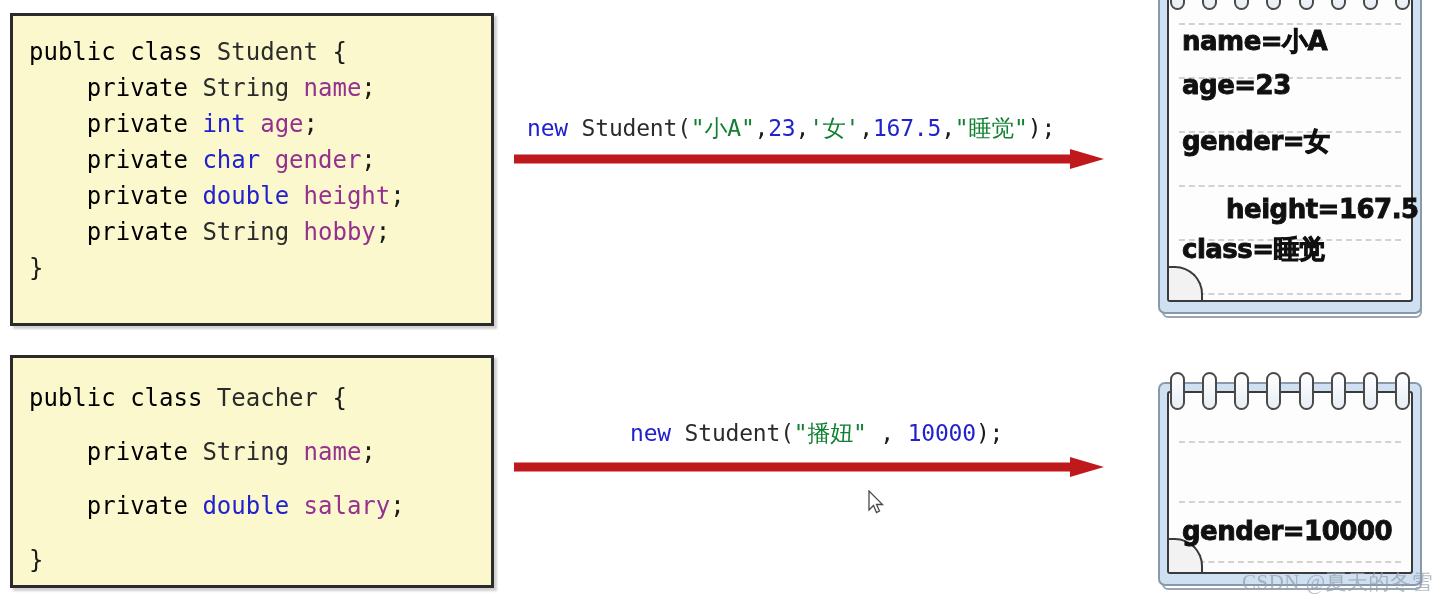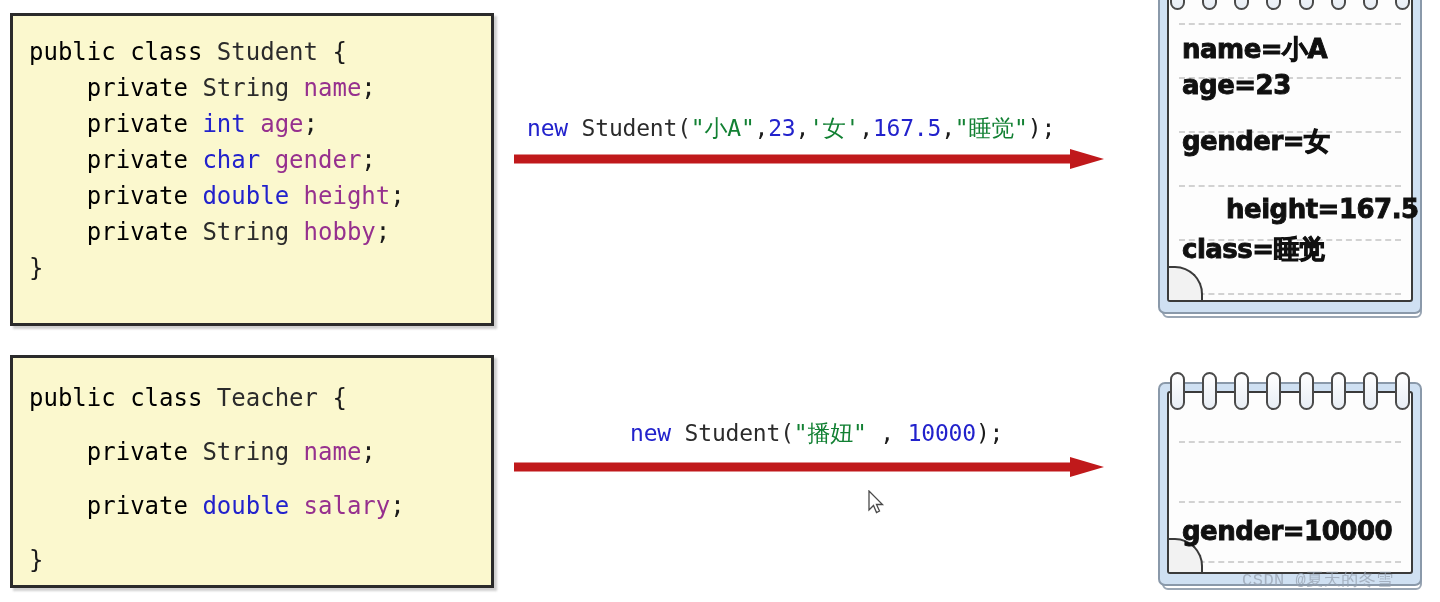--- a/index.html
+++ b/index.html
@@ -158,22 +158,22 @@
   #mouse-cursor {
     position: absolute;
     left: 868px; top: 490px;
     width: 18px; height: 26px;
   }
 
   
   #watermark {
     position: absolute;
     left: 1242px; top: 568px;
-    font-family: Liberation Mono, monospace;
-    font-size: 17px;
+    font-family: Liberation Serif, serif;
+    font-size: 21px;
     color: rgba(150,160,175,0.75);
     letter-spacing: 0.5px;
     white-space: nowrap;
   }
 </style>
 </head>
 <body>
 
 <div class="code-box" id="student-code-box"><span class="code-line"><span class="kw">public</span><span class="punct"> </span><span class="kw">class</span><span class="punct"> </span><span class="type">Student</span><span class="punct"> {</span></span><span class="code-line"><span class="punct">    </span><span class="kw">private</span><span class="punct"> </span><span class="type">String</span><span class="punct"> </span><span class="fld">name</span><span class="punct">;</span></span><span class="code-line"><span class="punct">    </span><span class="kw">private</span><span class="punct"> </span><span class="typekw">int</span><span class="punct"> </span><span class="fld">age</span><span class="punct">;</span></span><span class="code-line"><span class="punct">    </span><span class="kw">private</span><span class="punct"> </span><span class="typekw">char</span><span class="punct"> </span><span class="fld">gender</span><span class="punct">;</span></span><span class="code-line"><span class="punct">    </span><span class="kw">private</span><span class="punct"> </span><span class="typekw">double</span><span class="punct"> </span><span class="fld">height</span><span class="punct">;</span></span><span class="code-line"><span class="punct">    </span><span class="kw">private</span><span class="punct"> </span><span class="type">String</span><span class="punct"> </span><span class="fld">hobby</span><span class="punct">;</span></span><span class="code-line"><span class="punct">}</span></span></div>
 
@@ -214,21 +214,21 @@
       <span class="np-ring"></span>
       <span class="np-ring"></span>
       <span class="np-ring"></span>
       <span class="np-ring"></span>
       <span class="np-ring"></span>
       <span class="np-ring"></span>
       <span class="np-ring"></span>
       <span class="np-ring"></span>
     </div>
   <div class="np-text">
-      <div class="np-row" style="top: 54px;">name=小A</div>
+      <div class="np-row" style="top: 46px;">name=小A</div>
       <div class="np-row" style="top: 92px;">age=23</div>
       <div class="np-row" style="top: 146px;">gender=女</div>
       <div class="np-row" style="top: 216px; margin-left: 44px;">height=167.5</div>
       <div class="np-row" style="top: 254px;">class=睡觉</div>
     </div>
 </div>
 
 <div class="notepad" id="teacher-notepad">
   <div class="np-shadowstack"></div>
   <div class="np-binder"></div>

